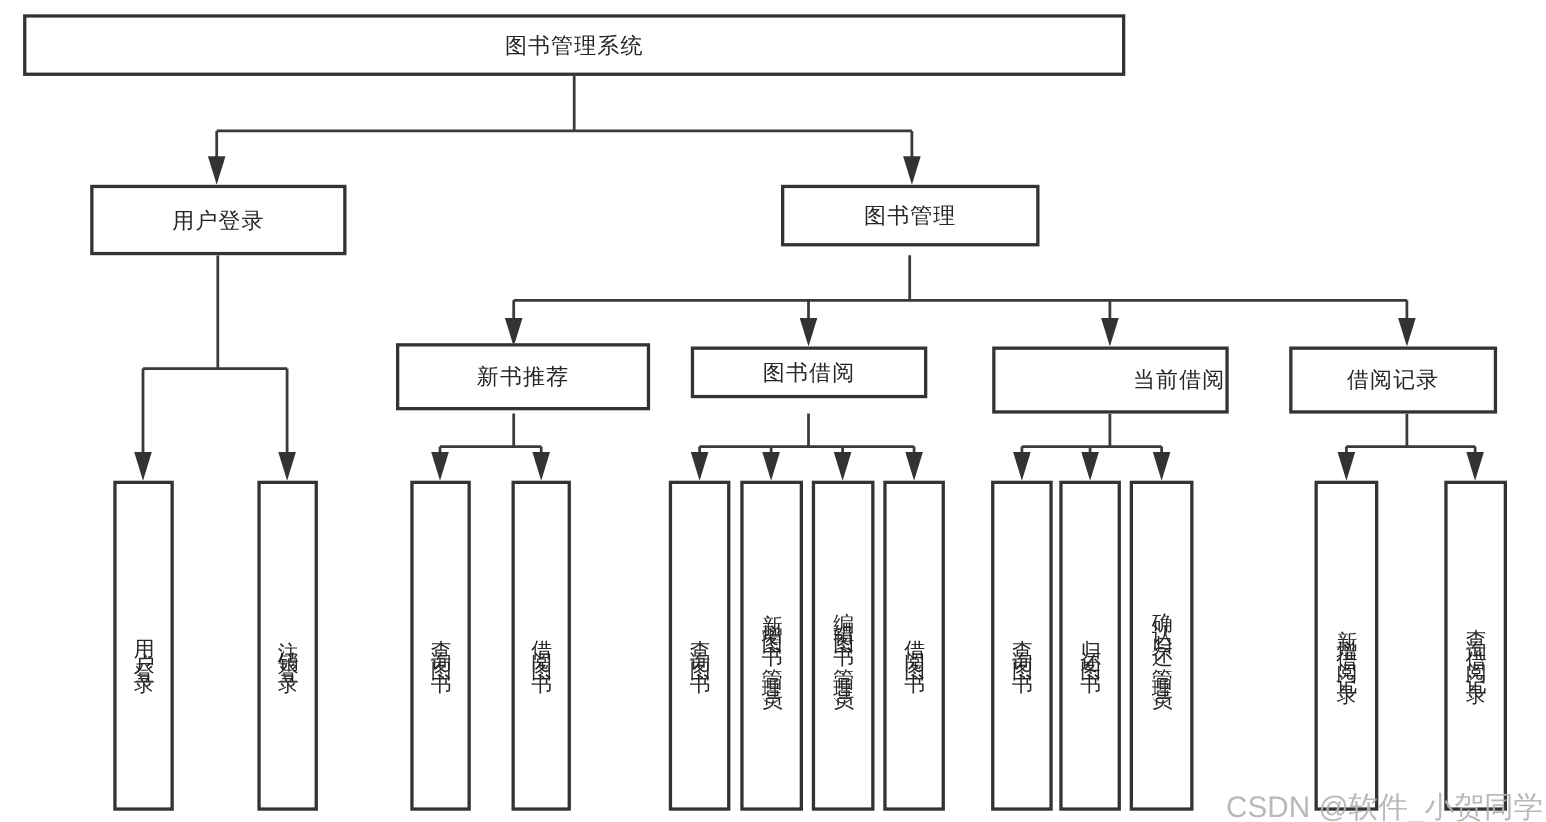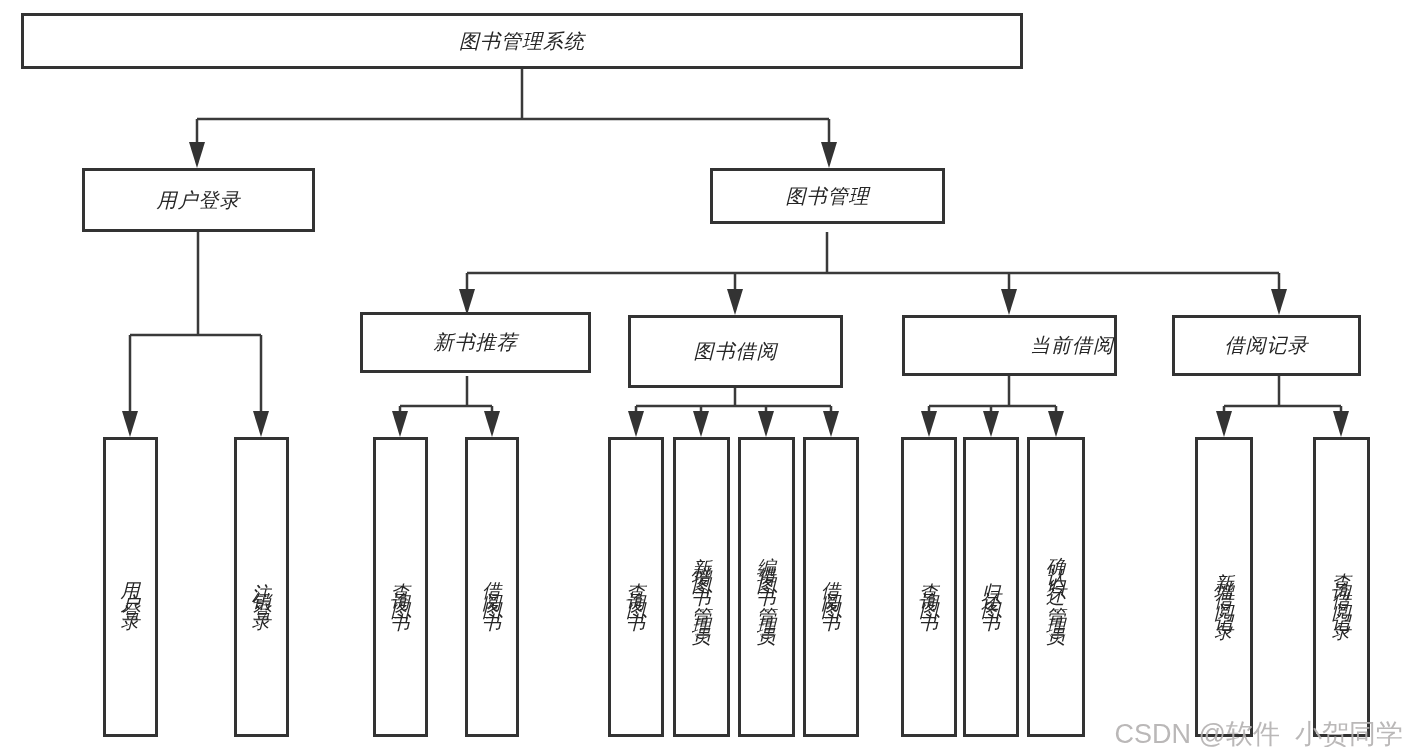--- a/index.html
+++ b/index.html
@@ -20,41 +20,40 @@
   .node {
     position: absolute;
     background: #ffffff;
     border: 3px solid #333333;
     box-sizing: border-box;
     display: flex;
     align-items: center;
     justify-content: center;
     color: #262626;
     z-index: 2;
-    font-style: italic;
   }
   .node.h-label { font-size: 20px; letter-spacing: 1px; }
   .node.leaf { z-index: 2; }
   .leaf .vtext {
     writing-mode: vertical-rl;
     text-orientation: mixed;
     font-size: 19px;
     letter-spacing: 10px;
     line-height: 1;
     color: #262626;
     white-space: nowrap;
   }
   
   #node-root            { left: 21px;  top: 13px;  width: 1002px; height: 56px; }
   
   #node-user-login      { left: 82px;  top: 168px; width: 233px; height: 64px; }
   #node-book-management { left: 710px; top: 168px; width: 235px; height: 56px; }
   
   #node-new-book-recommend { left: 360px;  top: 312px; width: 231px; height: 61px; }
-  #node-book-borrow        { left: 628px;  top: 315px; width: 215px; height: 73px; }
+  #node-book-borrow        { left: 628px;  top: 315px; width: 215px; height: 47px; }
   #node-current-borrow     { left: 902px;  top: 315px; width: 215px; height: 61px; justify-content: flex-end; }
   #node-borrow-records     { left: 1172px; top: 315px; width: 189px; height: 61px; text-align: right; }
   
   .leaf { top: 437px; height: 300px; }
   #leaf-user-login     { left: 103px;  width: 55px; }
   #leaf-logout         { left: 234px;  width: 55px; }
   #leaf-newbook-query  { left: 373px;  width: 55px; }
   #leaf-newbook-borrow { left: 465px;  width: 54px; }
   #leaf-borrow-query   { left: 608px;  width: 56px; }
   #leaf-borrow-add     { left: 673px;  width: 57px; }

